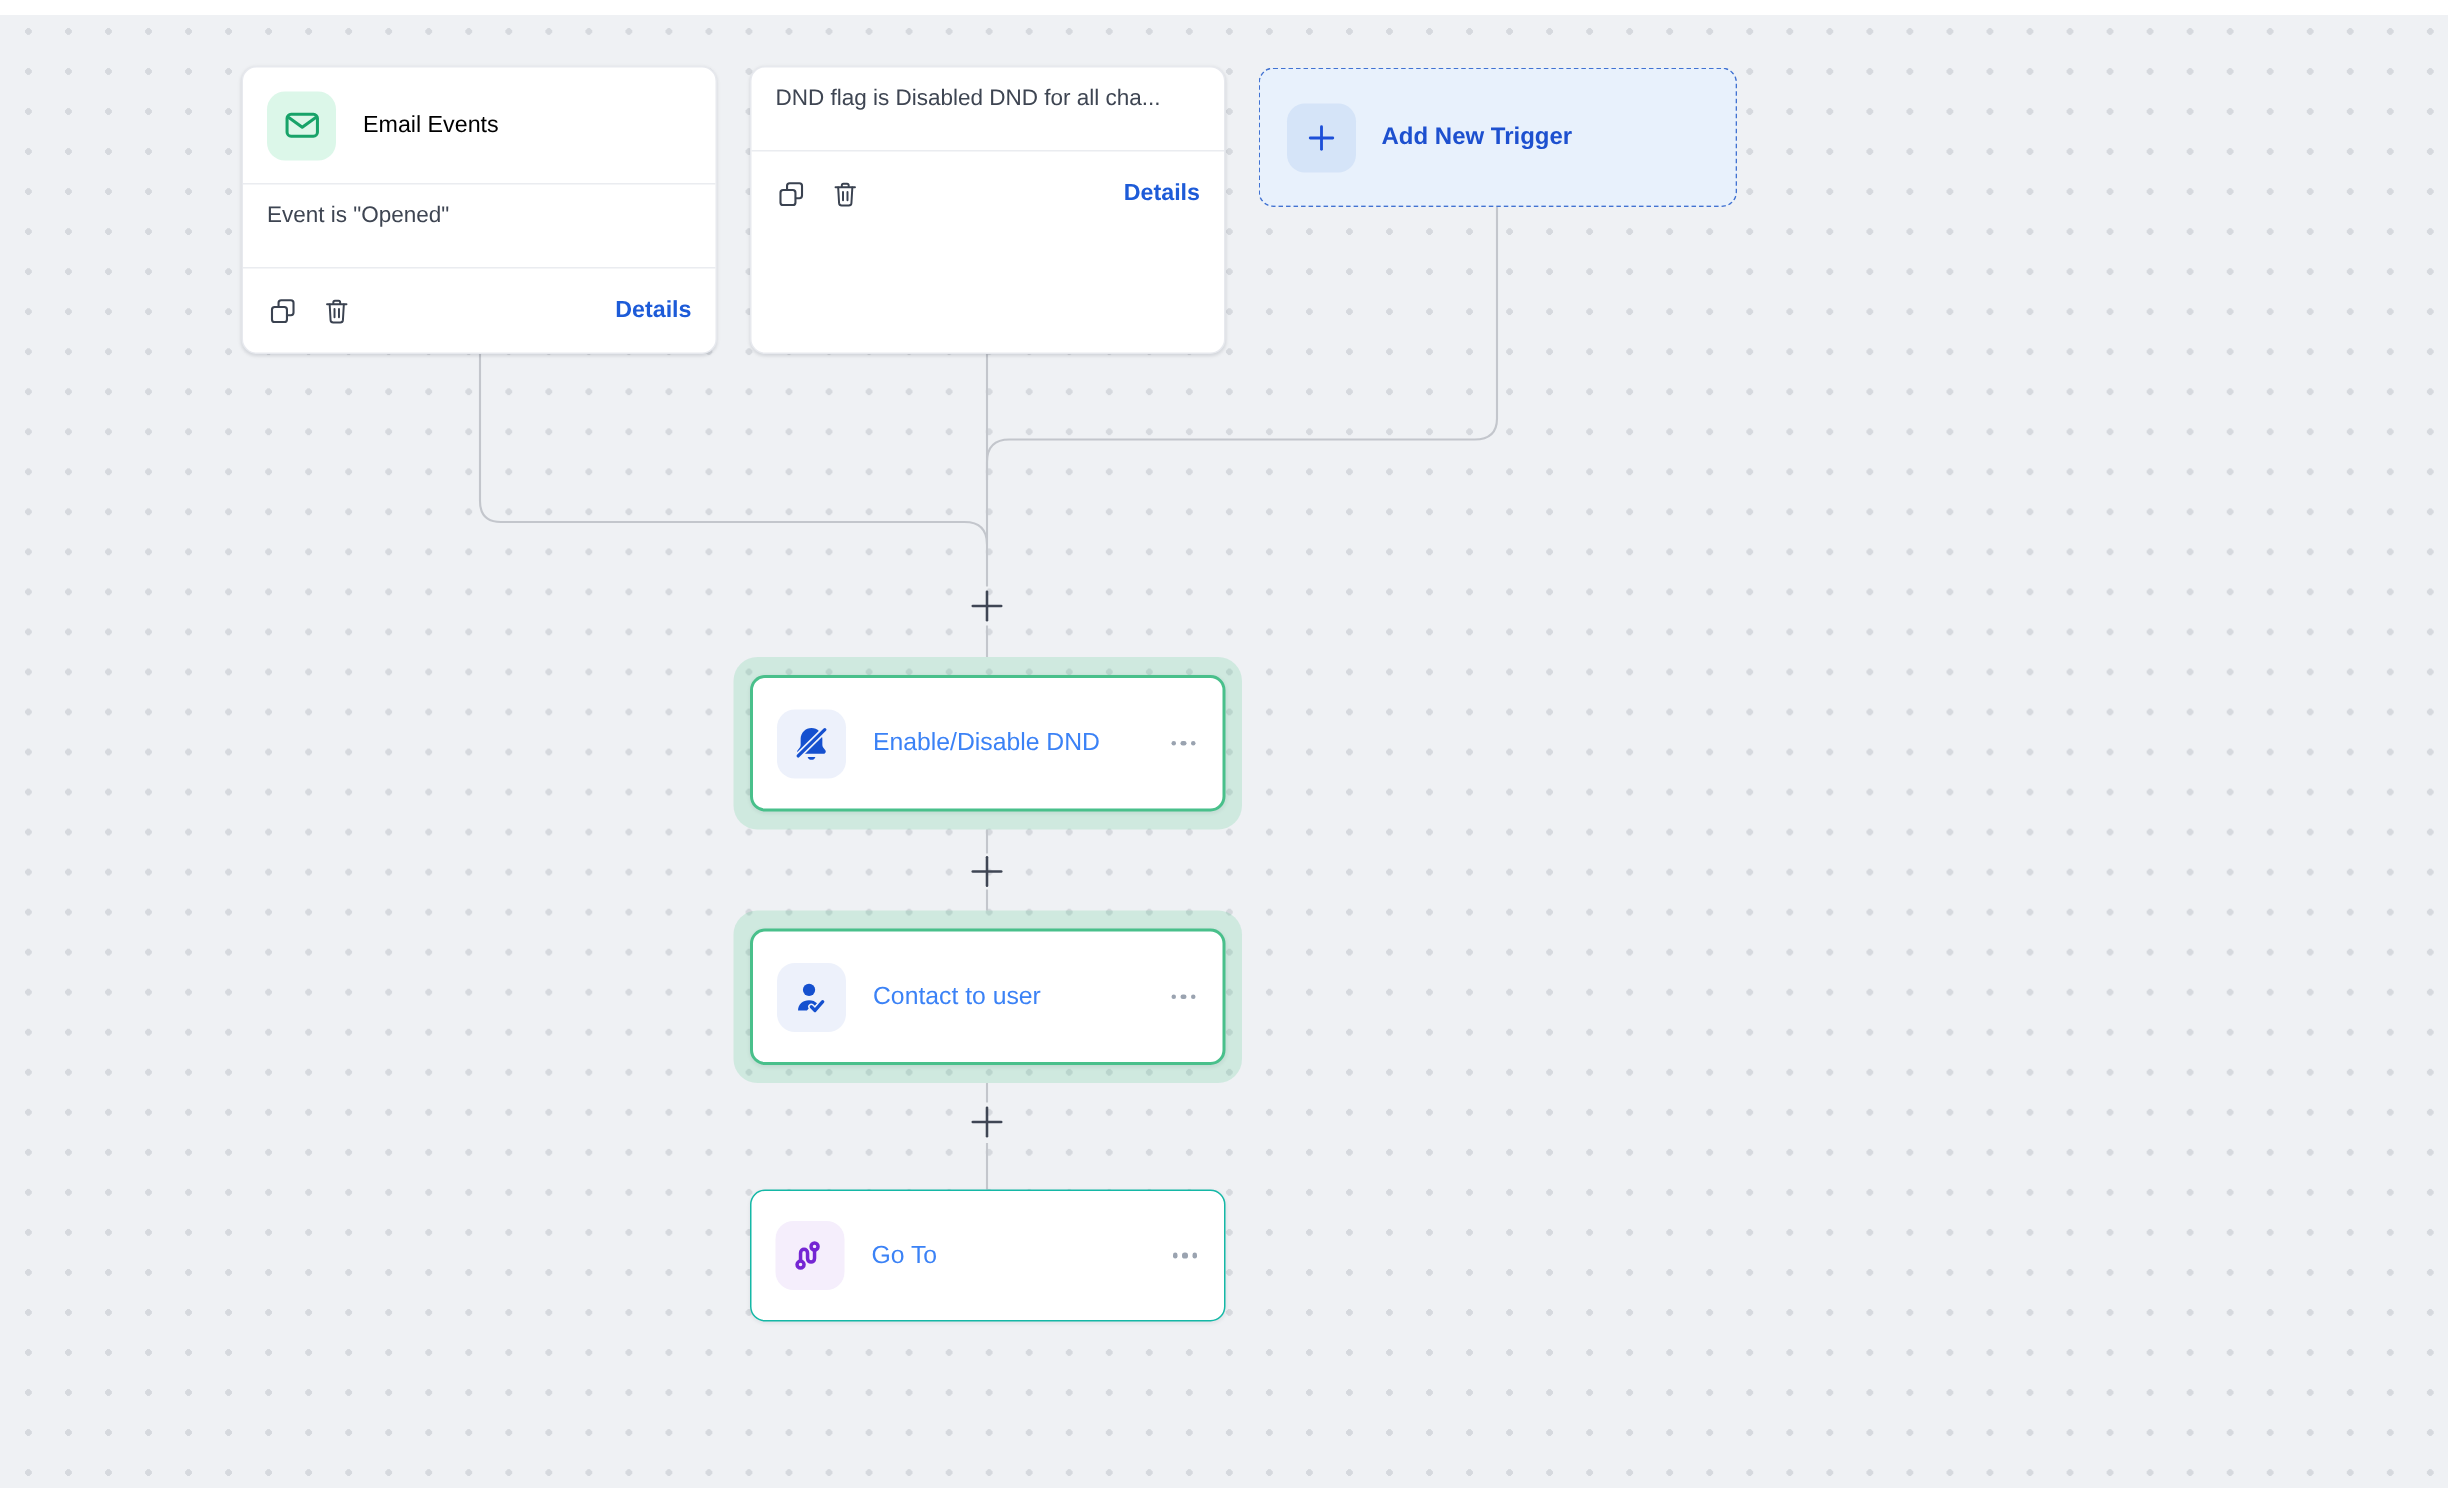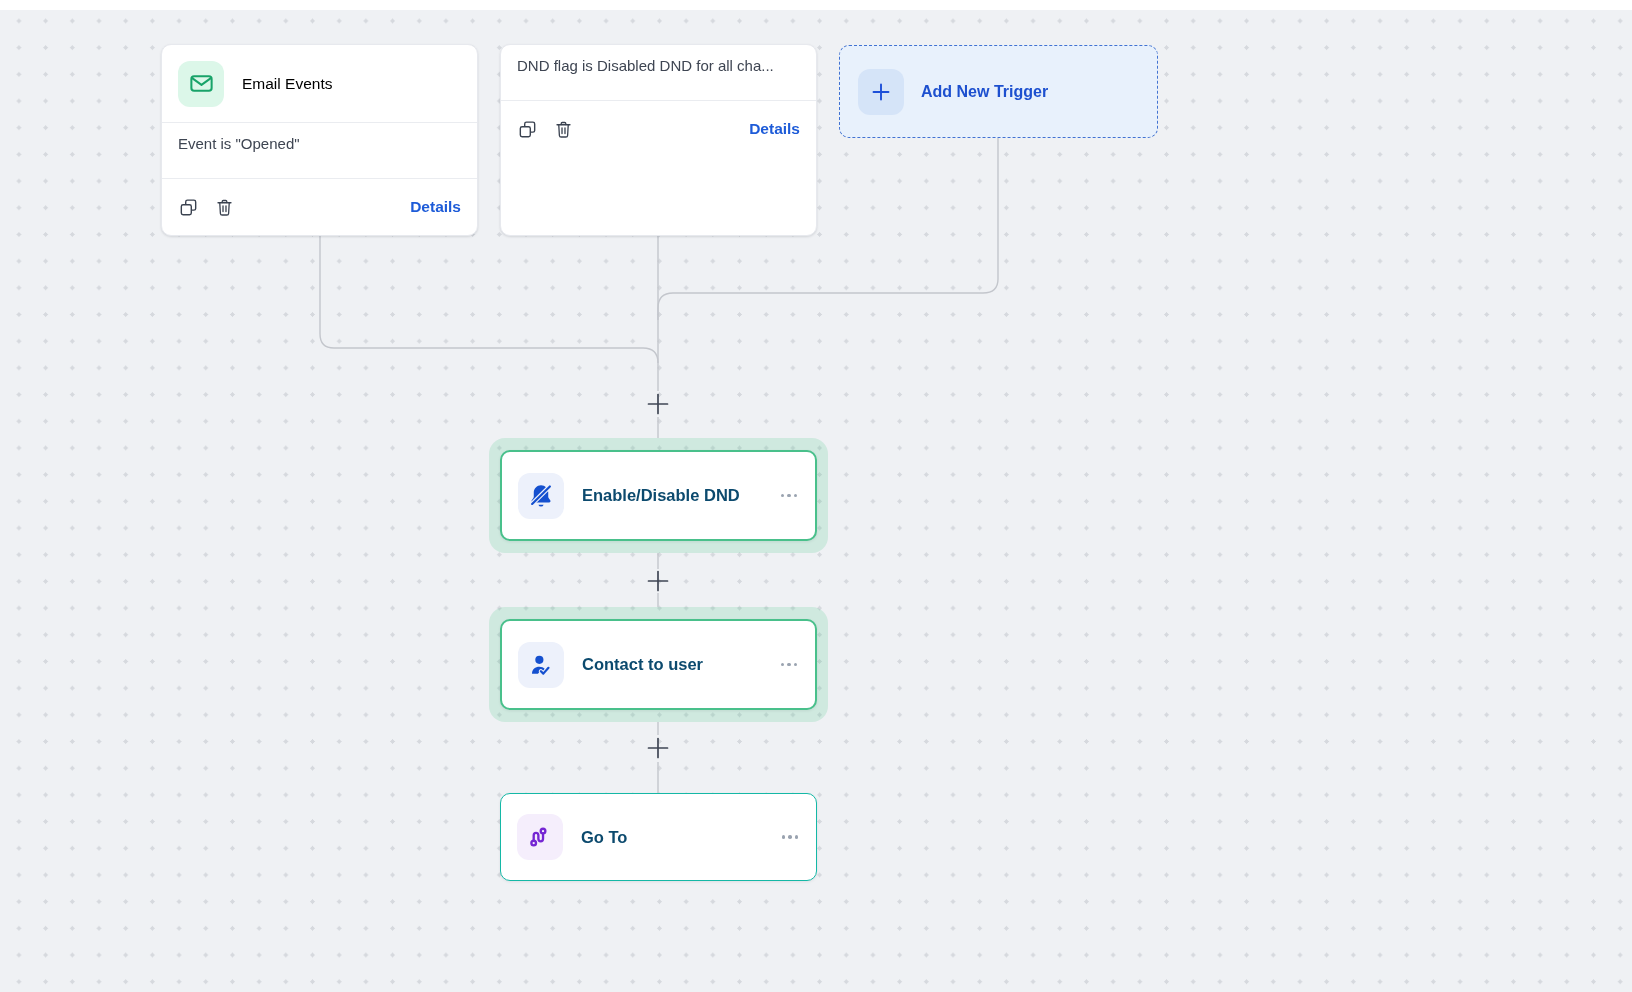--- a/index.html
+++ b/index.html
@@ -68,21 +68,21 @@
   }
   .action-node {
     position: absolute; width: 317px; height: 91px;
     background: #ffffff; border-radius: 10px;
     display: flex; align-items: center; gap: 18px; padding: 0 16px;
     box-shadow: 0 1px 3px rgba(16,24,40,.08);
     cursor: pointer;
   }
   .action-node.selected { border: 2px solid #49c08b; }
   .action-node.plain { border: 1px solid #14b8a6; height: 88px; }
-  .node-title { font-size: 16.5px; color: #0c4a6e; flex: 1; font-weight: bold; }
+  .node-title { font-size: 16.5px; color: #3b82f6; flex: 1; }
   .more-dots { display: flex; gap: 3px; padding: 6px 2px; cursor: pointer; }
   .more-dots i { width: 3.5px; height: 3.5px; border-radius: 50%; background: #9aa3b0; }
 
   
   .plus-btn {
     position: absolute; width: 26px; height: 26px;
     display: flex; align-items: center; justify-content: center; cursor: pointer;
   }
 </style>
 </head>

